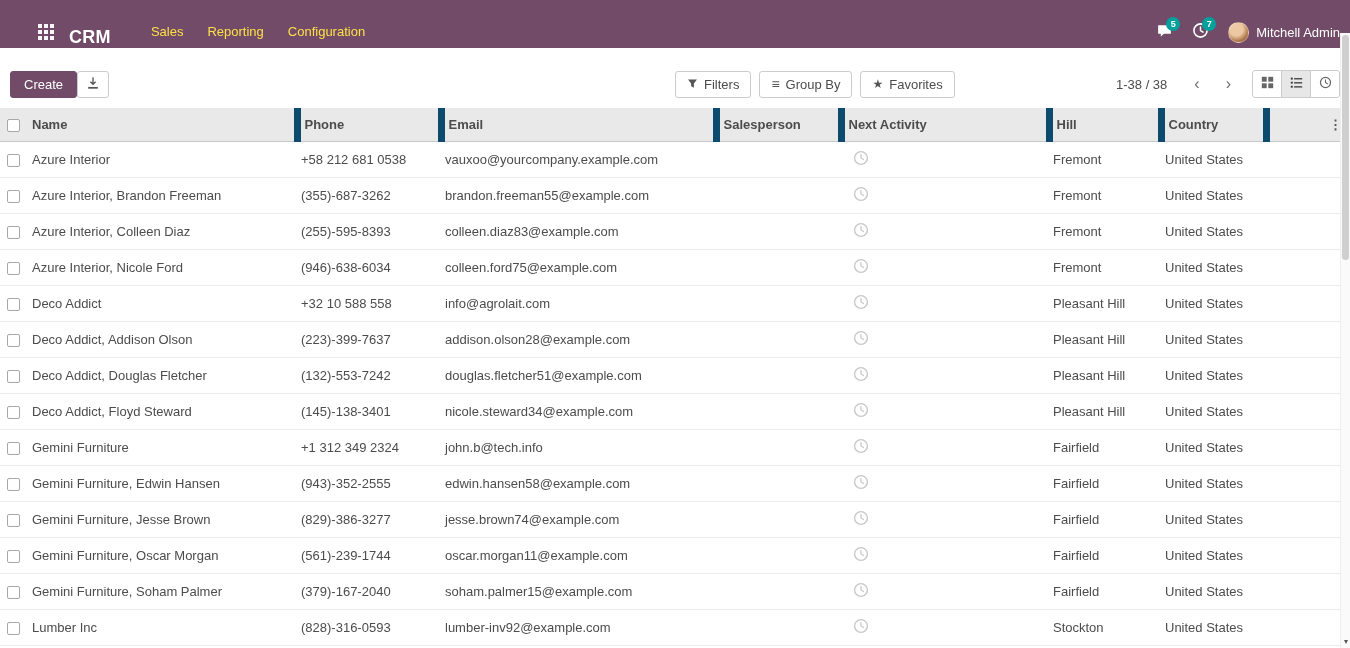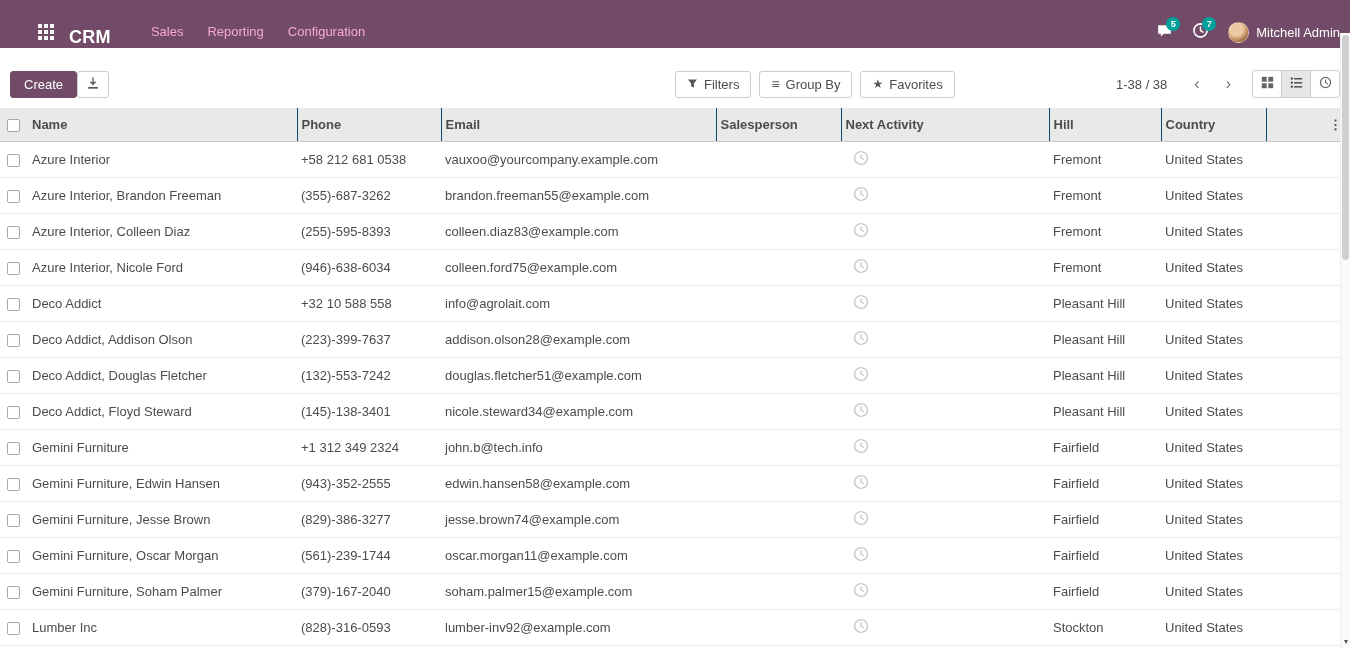--- a/index.html
+++ b/index.html
@@ -10,21 +10,21 @@
   }
   
   .navbar {
     height:48px; background:var(--navbar-bg,#714B67);
     display:flex; align-items:flex-end; color:#fff; position:relative; z-index:5;padding-left:29px;
   }
   .apps-btn { width:34px; height:32px; display:flex; align-items:center; justify-content:center; cursor:pointer; }
   .apps-grid { display:grid; grid-template-columns:repeat(3,4px); grid-gap:2px; }
   .apps-grid i { width:4px; height:4px; background:#fff; opacity:.95; }
   .brand { font-size:18px; font-weight:bold; margin:0 28px 0 6px; letter-spacing:.3px; }
-  .nav-menu { padding:0 12px; height:32px; line-height:32px; color:#f9a8d4; cursor:pointer;margin-top:12px; }
+  .nav-menu { padding:0 12px; height:32px; line-height:32px; color:#fde047; cursor:pointer;margin-top:12px; }
   .nav-right { margin-left:auto; display:flex; align-items:center; }
   .systray-item { position:relative; width:36px; height:32px; display:flex; align-items:center; justify-content:center; cursor:pointer; }
   .badge {
     position:absolute; top:1px; right:2px; background:var(--badge-bg,#00A09D); color:#fff;
     font-size:9px; font-weight:bold; min-width:14px; height:14px; line-height:14px;
     border-radius:8px; text-align:center; padding:0 3px;
   }
   .user-menu { display:flex; align-items:center; gap:7px; padding:0 10px; cursor:pointer; }
   .avatar {
     width:21px; height:21px; border-radius:50%;
@@ -74,21 +74,21 @@
   .vs-btn.active { background:#e7e7e7; }
 
   
   .table-wrap { width:1350px; }
   table { width:1350px; border-collapse:collapse; table-layout:fixed; }
   thead th {
     background:#e9e9e9; font-weight:bold; text-align:left; font-size:13px; color:#4c4c4c;
     height:33px; padding:0 8px 0 4px; border-bottom:1px solid #c9c9c9; cursor:pointer;
     white-space:nowrap; overflow:hidden;
   }
-  thead th.th-divider { border-left:1px solid #0c4a6e; }
+  thead th.th-divider { border-left:7px solid #0c4a6e; }
   tbody td {
     height:36px; padding:0 8px 0 4px; border-bottom:1px solid #ececec;
     white-space:nowrap; overflow:hidden; text-overflow:ellipsis; color:#4c4c4c; background:#fff;
   }
   tbody tr { cursor:pointer;margin-top:42px; }
   .cell-check, .th-check { padding:0 0 0 7px !important; }
   .checkbox {
     width:13px; height:13px; border:1px solid #a8a8a8; border-radius:2px; background:#fff;
     display:inline-block; vertical-align:middle; cursor:pointer;
   }

